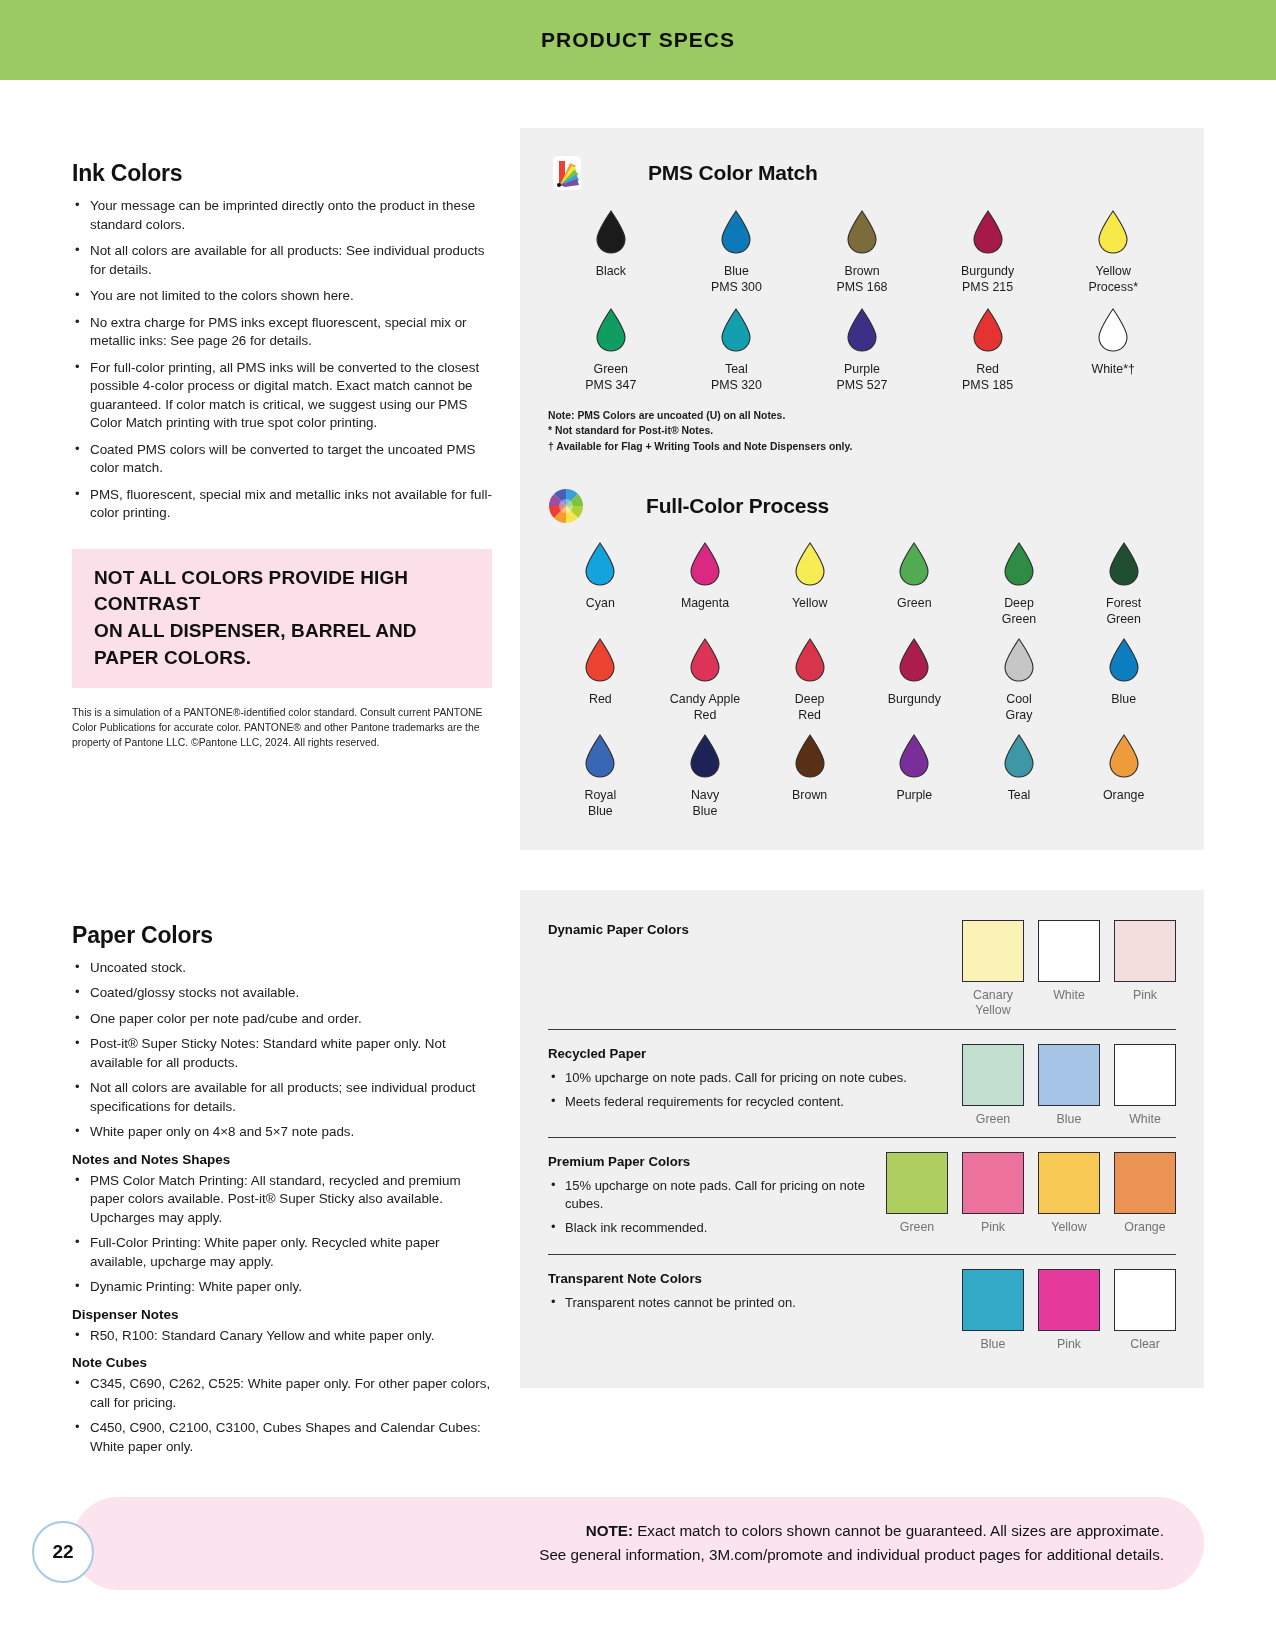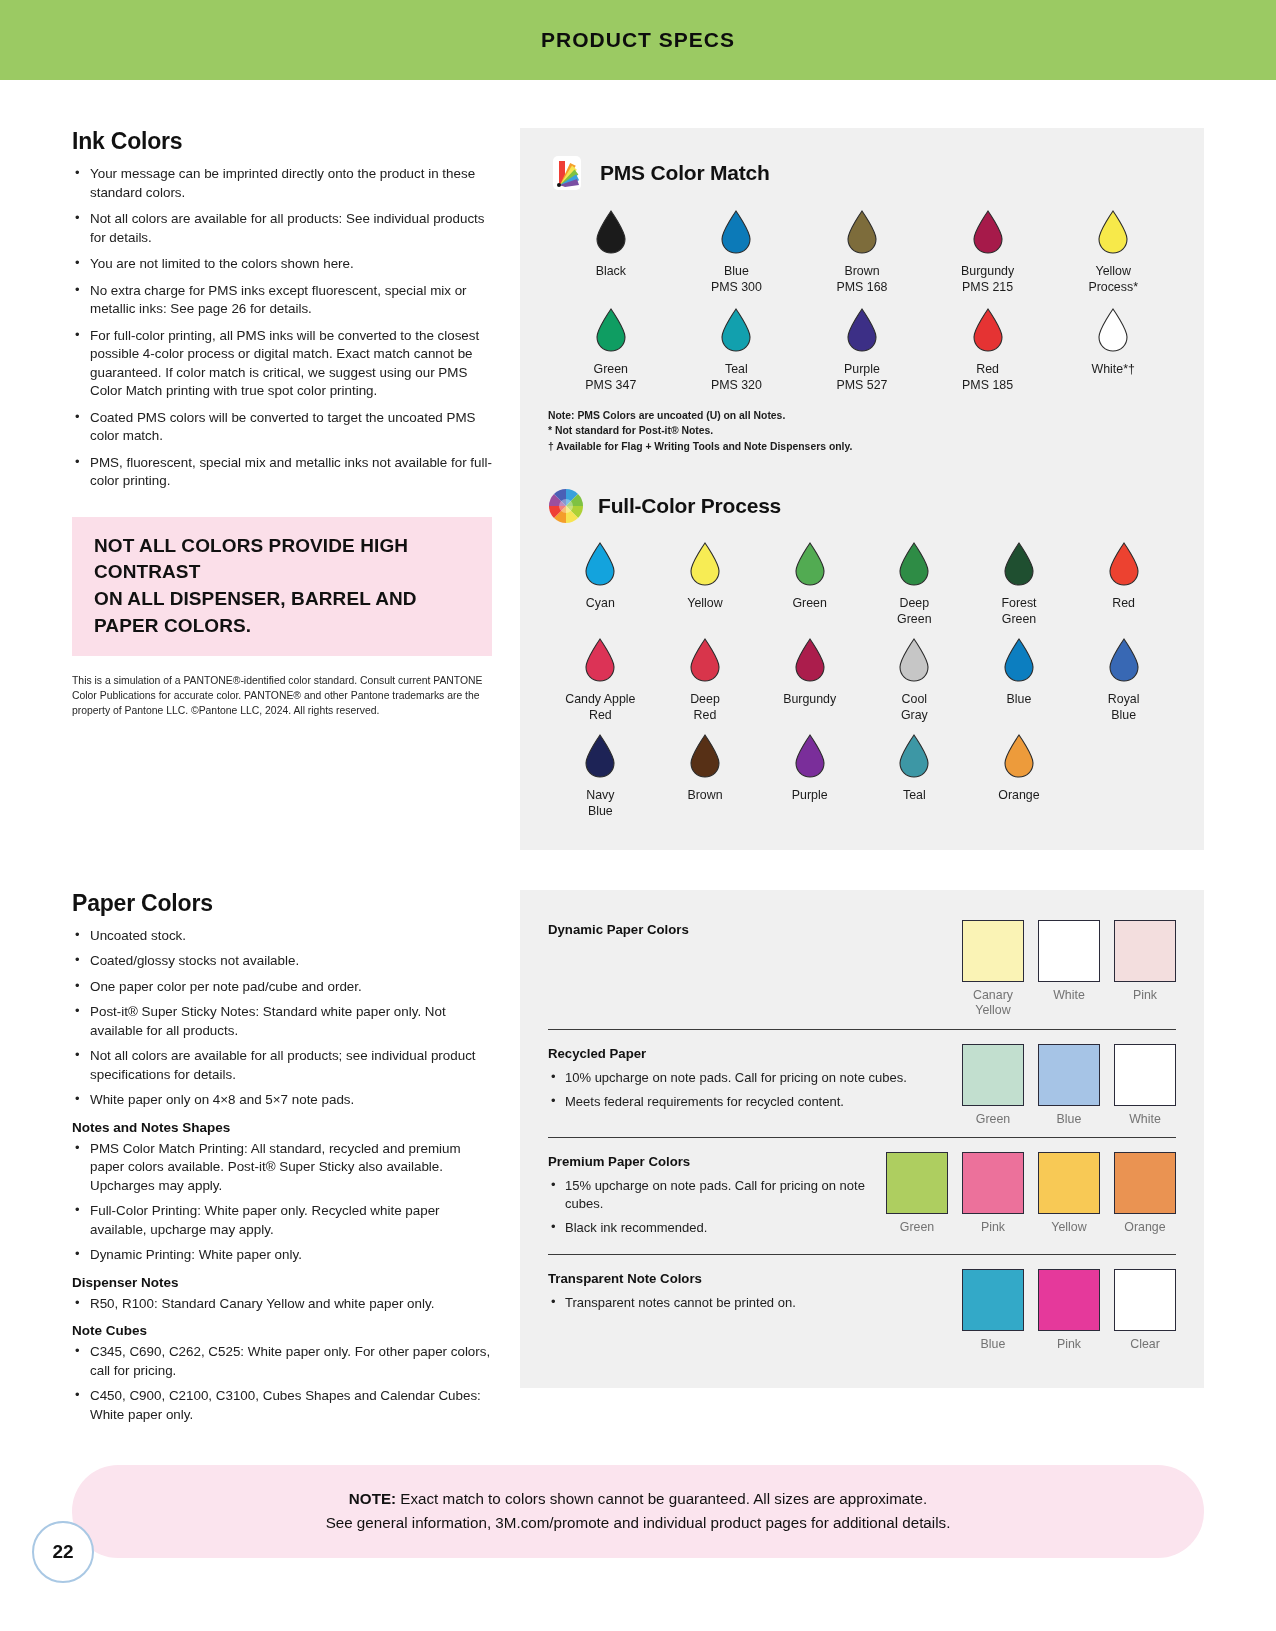--- a/index.html
+++ b/index.html
@@ -16,21 +16,21 @@
     height: 80px; background: #9bca63;
     display: flex; align-items: center; justify-content: center;
   }
   .header h1 {
     font-size: 21px; font-weight: 700; letter-spacing: 1.0px; color: #0d0d0d;
   }
 
   
   .body-wrap { position: relative; padding: 0 72px; }
   .cols { display: flex; gap: 0; }
-  .col-left { width: 420px; padding-top: 48px; flex: none; }
+  .col-left { width: 420px; padding-top: 48px; flex: none; margin-top: 32px; }
   .col-right { flex: 1; padding-top: 48px; padding-left: 28px; }
 
   h2.section-title {
     font-size: 23px; font-weight: 700; color: #111; margin-bottom: 10px;
     letter-spacing: -0.2px;
   }
   h3.sub-head {
     font-size: 13.5px; font-weight: 700; color: #111; margin: 10px 0 5px;
   }
   ul.bullets { list-style: none; }
@@ -47,21 +47,21 @@
     background: #fbdfe9; padding: 16px 22px; margin: 26px 0 18px;
   }
   .pink-box p {
     font-size: 19px; font-weight: 700; line-height: 1.42; color: #111; letter-spacing: 0.1px;
   }
   .legal { font-size: 10.4px; line-height: 1.42; color: #262626; }
 
   
   .panel { background: #f0f0f0; padding: 26px 28px 30px; }
   .panel-head { display: flex; align-items: center; gap: 14px; margin-bottom: 10px; }
-  .panel-head h3 { font-size: 21px; font-weight: 700; color: #111; letter-spacing: -0.2px; }
+  .panel-head h3 { font-size: 21px; font-weight: 700; color: #111; letter-spacing: -0.2px; margin-left: 48px; }
 
   .fan-icon { width: 38px; height: 38px; flex: none; }
   .wheel-icon { width: 36px; height: 36px; flex: none; }
 
   .drop-grid { display: grid; grid-template-columns: repeat(5, 1fr); row-gap: 4px; }
   .drop-grid6 { display: grid; grid-template-columns: repeat(6, 1fr); row-gap: 2px; }
   .drop-cell { display: flex; flex-direction: column; align-items: center; padding-top: 8px; }
   .drop { width: 34px; height: 44px; }
   .drop-label {
     margin-top: 6px; font-size: 12.4px; line-height: 1.28; text-align: center; color: #1c1c1c;
@@ -86,21 +86,21 @@
   .swatches { display: flex; gap: 14px; flex: none; }
   .swatch-cell { display: flex; flex-direction: column; align-items: center; width: 62px; }
   .swatch { width: 62px; height: 62px; border: 1px solid #2b2b3a; }
   .swatch-label {
     margin-top: 6px; font-size: 12.4px; line-height: 1.25; text-align: center; color: #737373;
   }
 
   
   .bottom-note {
     margin: 34px 72px 0; background: #fbe4ee; border-radius: 46px;
-    padding: 22px 40px; text-align: center;
+    padding: 22px 40px; text-align: right;
   }
   .bottom-note p { font-size: 15.2px; line-height: 1.6; color: #111; }
   .bottom-note .lead { font-weight: 700; }
 
   .footer { position: absolute; left: 32px; bottom: 48px; }
   .page-circle {
     width: 62px; height: 62px; border-radius: 50%; border: 2px solid #a9c8e4;
     display: flex; align-items: center; justify-content: center;
     font-size: 19px; font-weight: 700; color: #111; background: #fff;
   }
@@ -249,20 +249,26 @@
 
           <div class="drop-grid6" id="fc-grid">
               <div class="drop-cell">
                 <span><svg class="drop" viewBox="0 0 34 44" aria-hidden="true">
                     <path d="M17 1 C17 1 3 21 3 29 C3 37.2 9.3 43 17 43 C24.7 43 31 37.2 31 29 C31 21 17 1 17 1 Z" fill="#13a3dd" stroke="#2b2b2b" stroke-width="1.1"></path>
                   </svg></span>
                 <div class="drop-label"><span>Cyan</span></div>
               </div>
               <div class="drop-cell">
                 <span><svg class="drop" viewBox="0 0 34 44" aria-hidden="true">
+                    <path d="M17 1 C17 1 3 21 3 29 C3 37.2 9.3 43 17 43 C24.7 43 31 37.2 31 29 C31 21 17 1 17 1 Z" fill="#db2883" stroke="#2b2b2b" stroke-width="1.1"></path>
+                  </svg></span>
+                <div class="drop-label"><span>Magenta</span></div>
+              </div>
+              <div class="drop-cell">
+                <span><svg class="drop" viewBox="0 0 34 44" aria-hidden="true">
                     <path d="M17 1 C17 1 3 21 3 29 C3 37.2 9.3 43 17 43 C24.7 43 31 37.2 31 29 C31 21 17 1 17 1 Z" fill="#f7ec54" stroke="#2b2b2b" stroke-width="1.1"></path>
                   </svg></span>
                 <div class="drop-label"><span>Yellow</span></div>
               </div>
               <div class="drop-cell">
                 <span><svg class="drop" viewBox="0 0 34 44" aria-hidden="true">
                     <path d="M17 1 C17 1 3 21 3 29 C3 37.2 9.3 43 17 43 C24.7 43 31 37.2 31 29 C31 21 17 1 17 1 Z" fill="#52ab52" stroke="#2b2b2b" stroke-width="1.1"></path>
                   </svg></span>
                 <div class="drop-label"><span>Green</span></div>
               </div>

